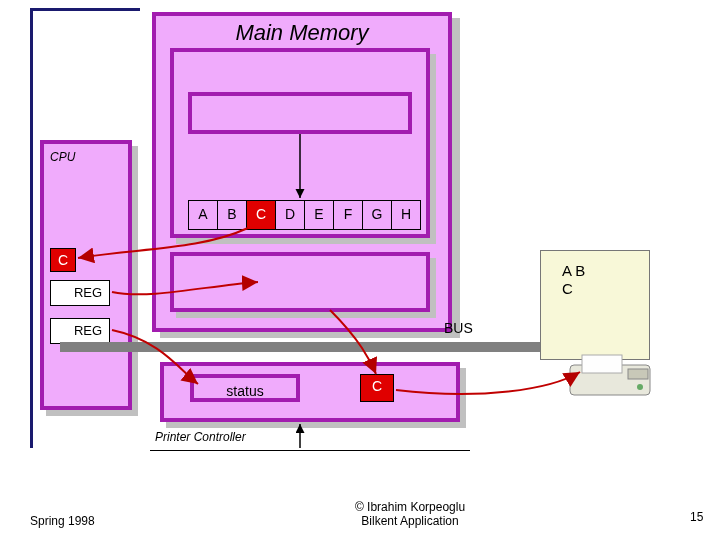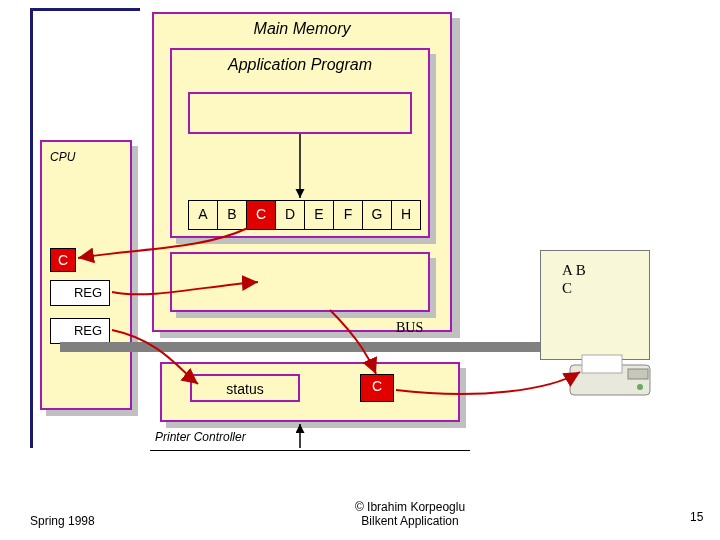--- a/index.html
+++ b/index.html
@@ -18,26 +18,26 @@
   }
   .abs { position: absolute; box-sizing: border-box; }
 
   .outer-frame-top { border-top: 3px solid #1a1a6e; }
   .outer-frame-left { border-left: 3px solid #1a1a6e; }
 
   .shadow-box {
     background: #c0c0c0;
   }
   .main-box {
-    background: #fef9c3;
-    border: 2px solid #a21caf;
+    background: #f0abfc;
+    border: 4px solid #a21caf;
   }
   .title {
     font-style: italic;
-    font-size: 16px;
+    font-size: 22px;
     text-align: center;
   }
   .small-italic { font-style: italic; font-size: 12px; }
   .cell-row {
     display: flex;
     border: 1px solid #000;
     height: 28px;
   }
   .cell {
     width: 28px;
@@ -63,21 +63,21 @@
     background: #e00000;
     color: #fff;
     text-align: center;
     line-height: 22px;
     font-size: 14px;
   }
   .bus-bar {
     background: #808080;
     height: 10px;
   }
-  .label { font-size: 14px; font-family: Liberation Serif, serif; }
+  .label { font-size: 14px; }
   .footer { font-size: 12px; }
   .printer-pic {
     background: #f8f8d8;
     border: 1px solid #777;
   }
   svg { position: absolute; left: 0; top: 0; pointer-events: none; }
 </style>
 </head>
 <body>
 
@@ -85,21 +85,20 @@
 
   <div class="abs outer-frame-top" style="left:30px; top:8px; width:110px;"></div>
   <div class="abs outer-frame-left" style="left:30px; top:8px; height:440px;"></div>
 
   <div class="abs shadow-box" style="left:160px; top:18px; width:300px; height:320px;"></div>
   <div class="abs main-box" style="left:152px; top:12px; width:300px; height:320px;"></div>
   <div class="abs title" style="left:152px; top:20px; width:300px;">Main Memory</div>
 
   <div class="abs shadow-box" style="left:176px; top:54px; width:260px; height:190px;"></div>
   <div class="abs main-box" style="left:170px; top:48px; width:260px; height:190px;"></div>
-  <div class="abs title" style="left:170px; top:56px; width:260px;">Application Program</div>
 
   <div class="abs main-box" style="left:188px; top:92px; width:224px; height:42px;"></div>
 
   <svg width="720" height="540">
     <defs>
       <marker id="ah" markerWidth="8" markerHeight="8" refX="6" refY="3" orient="auto">
         <path d="M0,0 L6,3 L0,6 Z" fill="#000"></path>
       </marker>
       <marker id="ah2" markerWidth="10" markerHeight="10" refX="8" refY="4" orient="auto">
         <path d="M0,0 L8,4 L0,8 Z" fill="#b40000"></path>
@@ -127,21 +126,21 @@
   <div class="abs shadow-box" style="left:46px; top:146px; width:92px; height:270px;"></div>
   <div class="abs main-box" style="left:40px; top:140px; width:92px; height:270px;"></div>
   <div class="abs small-italic" style="left:50px; top:150px;">CPU</div>
 
   <div class="abs c-box" style="left:50px; top:248px; width:26px; height:24px;">C</div>
 
   <div class="abs reg-box" style="left:50px; top:280px; width:60px;">REG</div>
   <div class="abs reg-box" style="left:50px; top:318px; width:60px;">REG</div>
 
   <div class="abs bus-bar" style="left:60px; top:342px; width:520px;"></div>
-  <div class="abs label" style="left:396px; top:320px;">BUS</div>
+  <div class="abs label" style="left:444px; top:320px;">BUS</div>
 
   <div class="abs shadow-box" style="left:166px; top:368px; width:300px; height:60px;"></div>
   <div class="abs main-box" style="left:160px; top:362px; width:300px; height:60px;"></div>
 
   <div class="abs main-box" style="left:190px; top:374px; width:110px; height:28px; font-size:14px; text-align:center; line-height:26px;">status</div>
 
   <div class="abs c-box" style="left:360px; top:374px; width:34px; height:28px;">C</div>
 
   <div class="abs small-italic" style="left:155px; top:430px; text-decoration: underline; text-decoration-color: transparent;">Printer Controller</div>
   <div class="abs" style="left:150px; top:450px; width:320px; border-top:1px solid #000;"></div>

